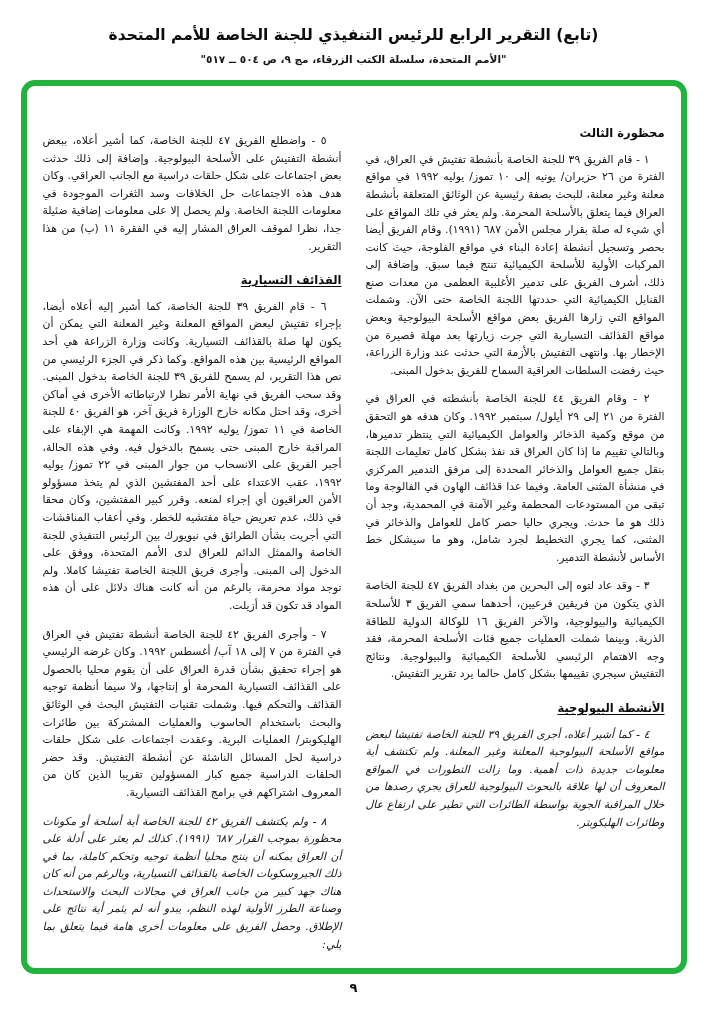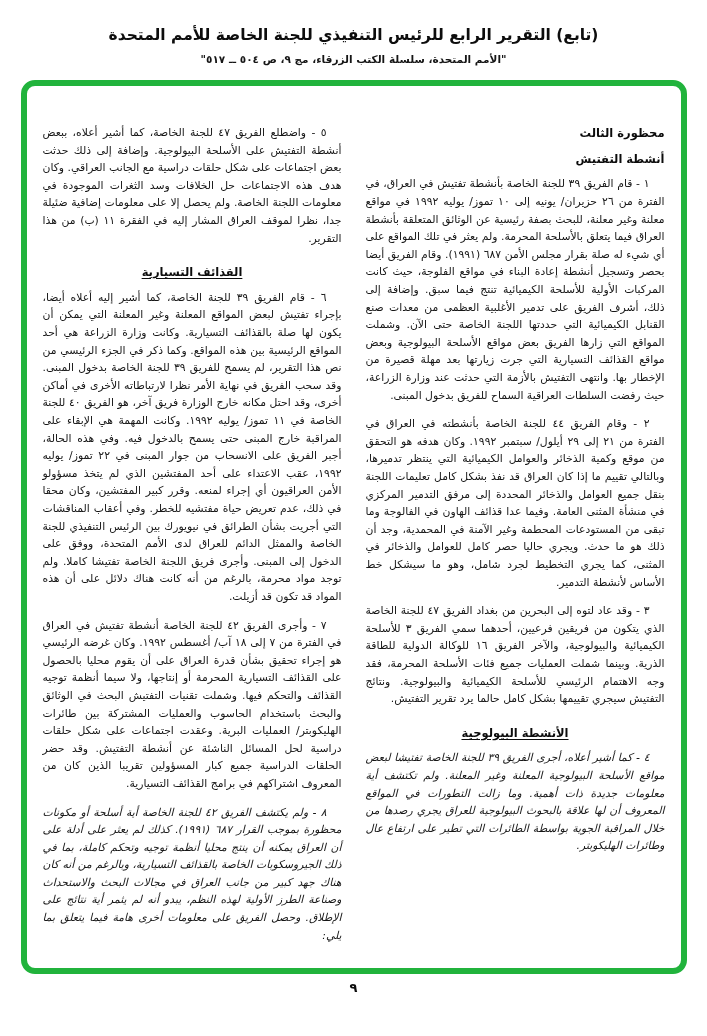--- a/index.html
+++ b/index.html
@@ -66,24 +66,23 @@
     margin: 0 0 7px 0;
     text-align: right;
     color: #0c0c0c;
   }
   .heading.underlined {
     text-decoration: underline;
     text-underline-offset: 2px;
   }
   .heading.spaced-top {
     margin-top: 16px;
-    text-align: center;
   }
   .para {
-    margin: 0 0 11px 0;
+    margin: 8px 0 11px 0;
     text-indent: 15px;
   }
   .para:last-child {
     margin-bottom: 0;
     font-style: italic;
   }
   .page-number {
     text-align: center;
     font-size: 13px;
     font-weight: bold;
@@ -99,21 +98,20 @@
   <div class="header">
     <div class="title">(تابع) التقرير الرابع للرئيس التنفيذي للجنة الخاصة للأمم المتحدة</div>
     <div class="subtitle">"الأمم المتحدة، سلسلة الكتب الزرقاء، مج ٩، ص ٥٠٤ ــ ٥١٧"</div>
   </div>
 
   <div class="frame">
     <div class="cols">
 
       <div class="col">
         <div class="heading">محظورة الثالث</div>
-        <div class="heading">أنشطة التفتيش</div>
         <p class="para">١ -  قام الفريق ٣٩ للجنة الخاصة بأنشطة تفتيش في العراق، في الفترة من ٢٦ حزيران/ يونيه إلى ١٠ تموز/ يوليه ١٩٩٢ في مواقع معلنة وغير معلنة، للبحث بصفة رئيسية عن الوثائق المتعلقة بأنشطة العراق فيما يتعلق بالأسلحة المحرمة. ولم يعثر في تلك المواقع على أي شيء له صلة بقرار مجلس الأمن ٦٨٧ (١٩٩١). وقام الفريق أيضا بحصر وتسجيل أنشطة إعادة البناء في مواقع الفلوجة، حيث كانت المركبات الأولية للأسلحة الكيميائية تنتج فيما سبق. وإضافة إلى ذلك، أشرف الفريق على تدمير الأغلبية العظمى من معدات صنع القنابل الكيميائية التي حددتها اللجنة الخاصة حتى الآن. وشملت المواقع التي زارها الفريق بعض مواقع الأسلحة البيولوجية وبعض مواقع القذائف التسيارية التي جرت زيارتها بعد مهلة قصيرة من الإخطار بها. وانتهى التفتيش بالأزمة التي حدثت عند وزارة الزراعة، حيث رفضت السلطات العراقية السماح للفريق بدخول المبنى.</p>
         <p class="para">٢ -  وقام الفريق ٤٤ للجنة الخاصة بأنشطته في العراق في الفترة من ٢١ إلى ٢٩ أيلول/ سبتمبر ١٩٩٢. وكان هدفه هو التحقق من موقع وكمية الذخائر والعوامل الكيميائية التي ينتظر تدميرها، وبالتالي تقييم ما إذا كان العراق قد نفذ بشكل كامل تعليمات اللجنة بنقل جميع العوامل والذخائر المحددة إلى مرفق التدمير المركزي في منشأة المثنى العامة. وفيما عدا قذائف الهاون في الفالوجة وما تبقى من المستودعات المحطمة وغير الآمنة في المحمدية، وجد أن ذلك هو ما حدث. ويجري حاليا حصر كامل للعوامل والذخائر في المثنى، كما يجري التخطيط لجرد شامل، وهو ما سيشكل خط الأساس لأنشطة التدمير.</p>
         <p class="para">٣ -  وقد عاد لتوه إلى البحرين من بغداد الفريق ٤٧ للجنة الخاصة الذي يتكون من فريقين فرعيين، أحدهما سمي الفريق ٣ للأسلحة الكيميائية والبيولوجية، والآخر الفريق ١٦ للوكالة الدولية للطاقة الذرية. وبينما شملت العمليات جميع فئات الأسلحة المحرمة، فقد وجه الاهتمام الرئيسي للأسلحة الكيميائية والبيولوجية. ونتائج التفتيش سيجري تقييمها بشكل كامل حالما يرد تقرير التفتيش.</p>
         <div class="heading underlined spaced-top">الأنشطة البيولوجية</div>
         <p class="para">٤ -  كما أشير أعلاه، أجرى الفريق ٣٩ للجنة الخاصة تفتيشا لبعض مواقع الأسلحة البيولوجية المعلنة وغير المعلنة. ولم تكتشف أية معلومات جديدة ذات أهمية. وما زالت التطورات في المواقع المعروف أن لها علاقة بالبحوث البيولوجية للعراق يجري رصدها من خلال المراقبة الجوية بواسطة الطائرات التي تطير على ارتفاع عال وطائرات الهليكوبتر.</p>
       </div>
 
       <div class="col">
         <p class="para">٥ -  واضطلع الفريق ٤٧ للجنة الخاصة، كما أشير أعلاه، ببعض أنشطة التفتيش على الأسلحة البيولوجية. وإضافة إلى ذلك حدثت بعض اجتماعات على شكل حلقات دراسية مع الجانب العراقي. وكان هدف هذه الاجتماعات حل الخلافات وسد الثغرات الموجودة في معلومات اللجنة الخاصة. ولم يحصل إلا على معلومات إضافية ضئيلة جدا، نظرا لموقف العراق المشار إليه في الفقرة ١١ (ب) من هذا التقرير.</p>
         <div class="heading underlined spaced-top">القذائف التسيارية</div>

